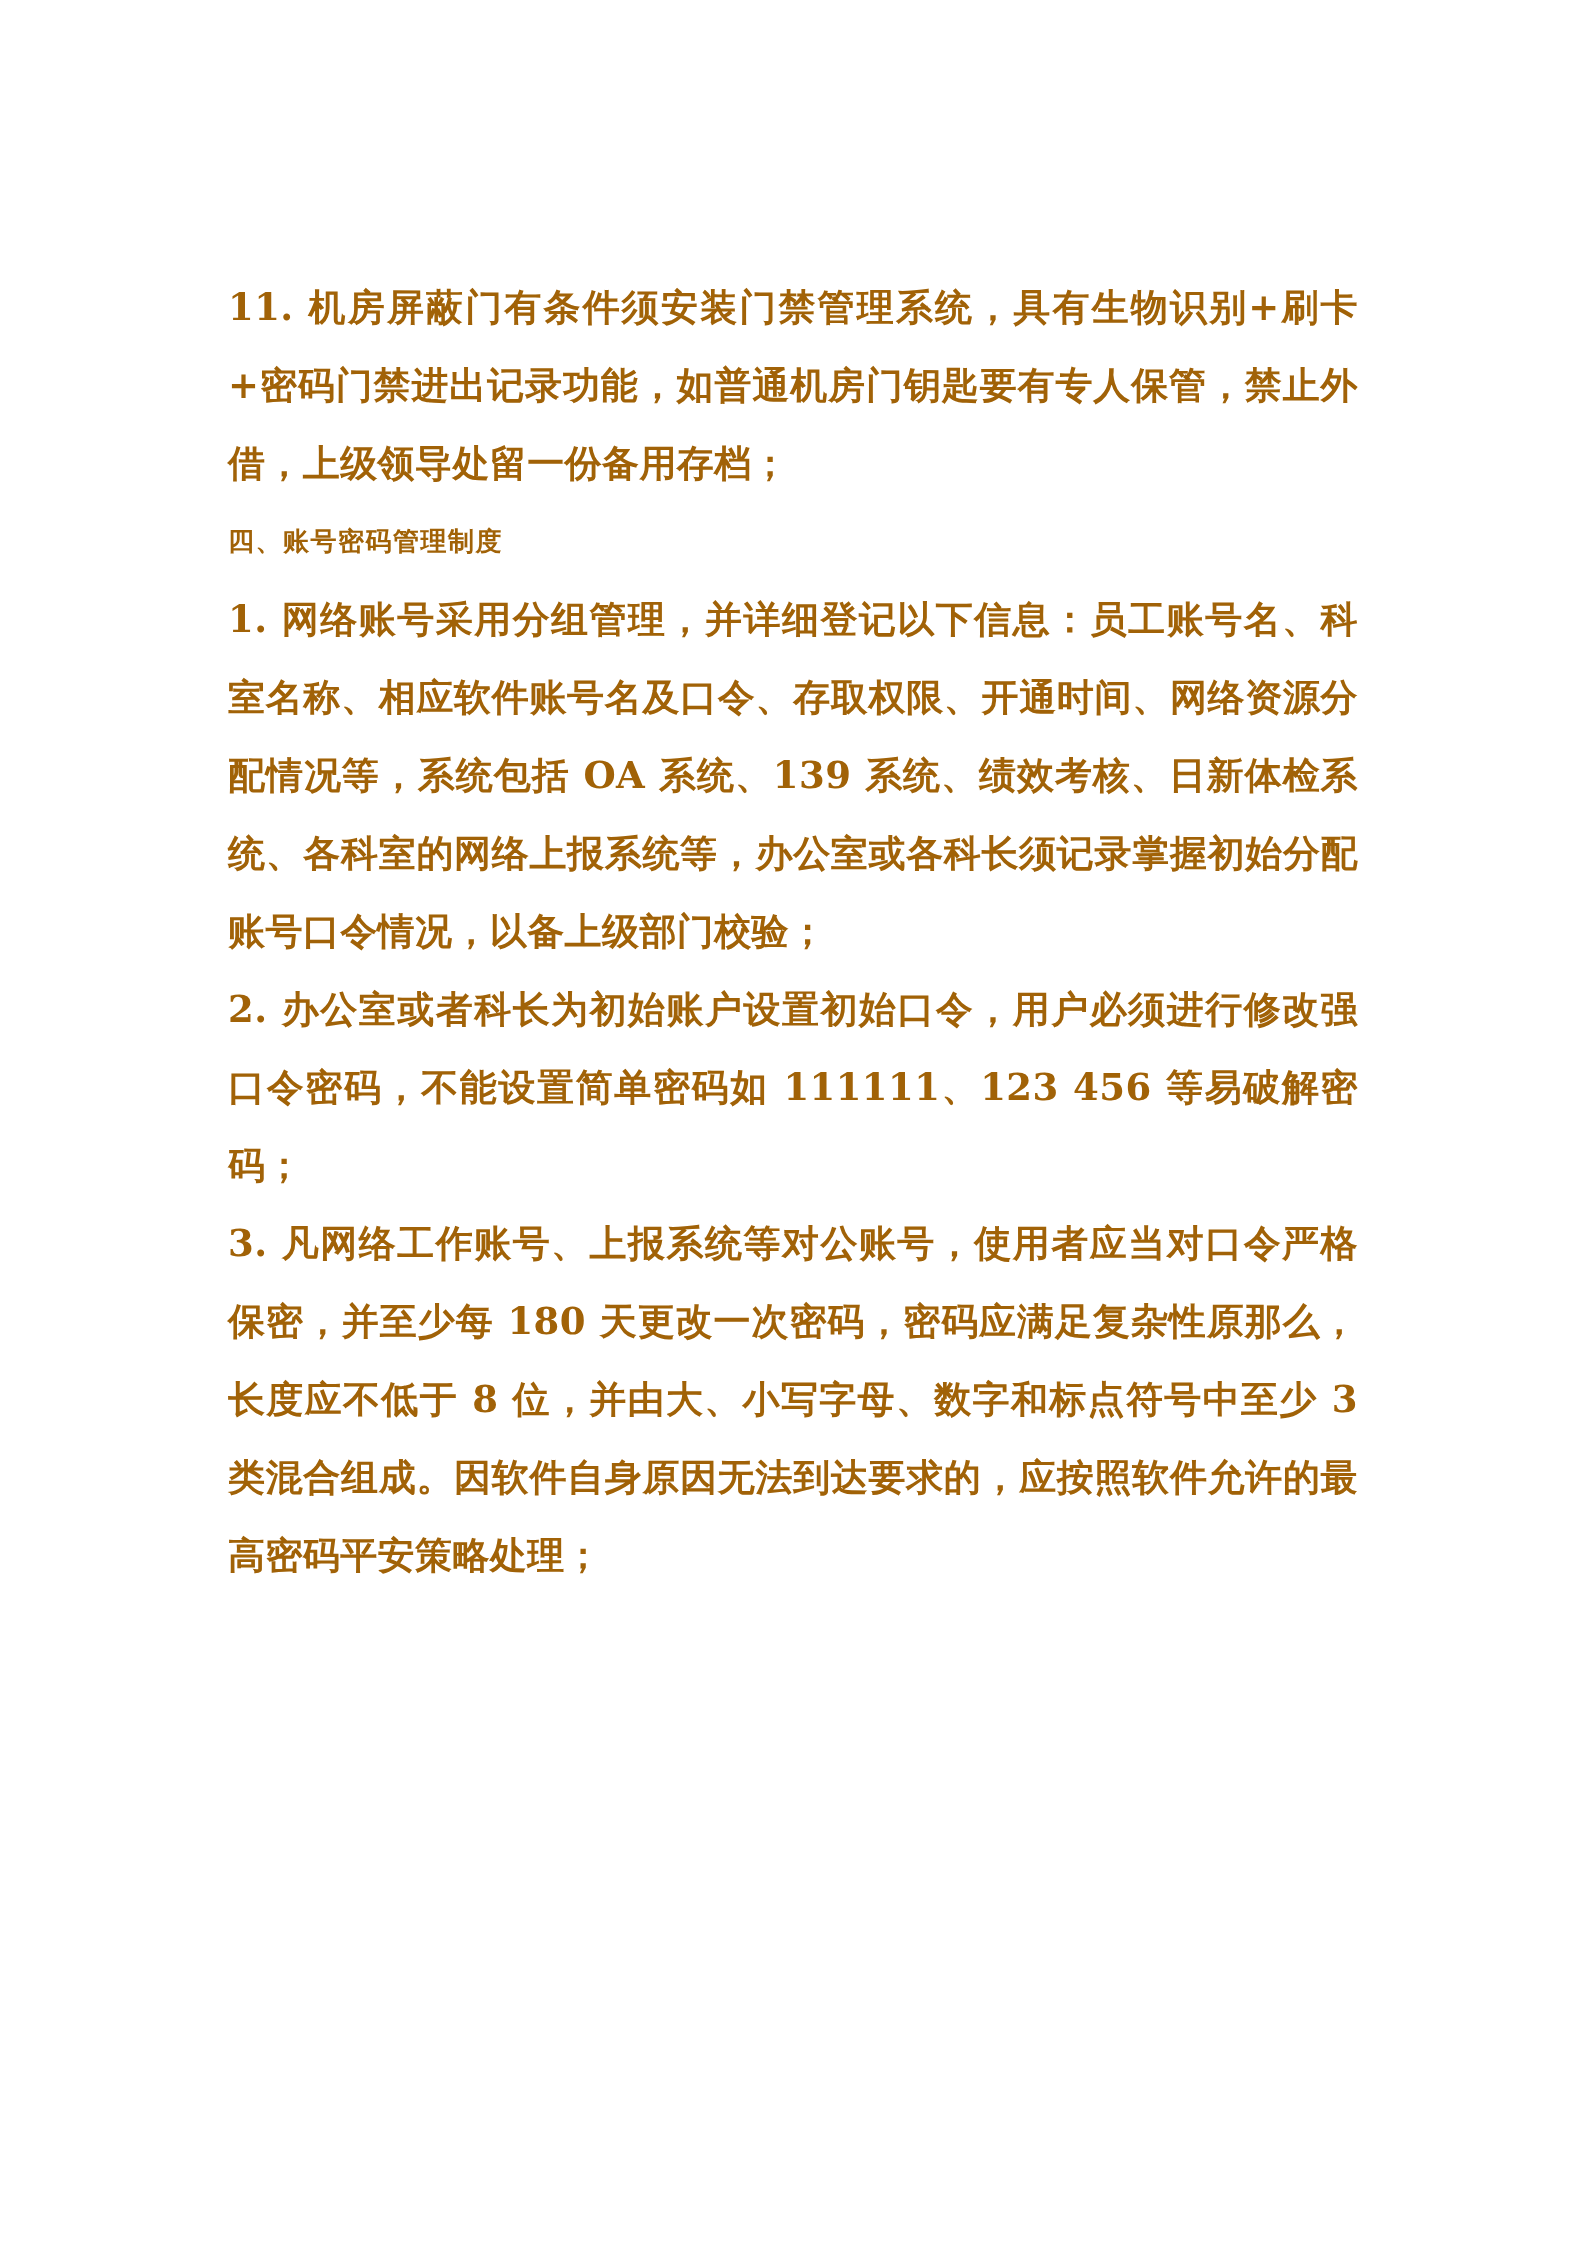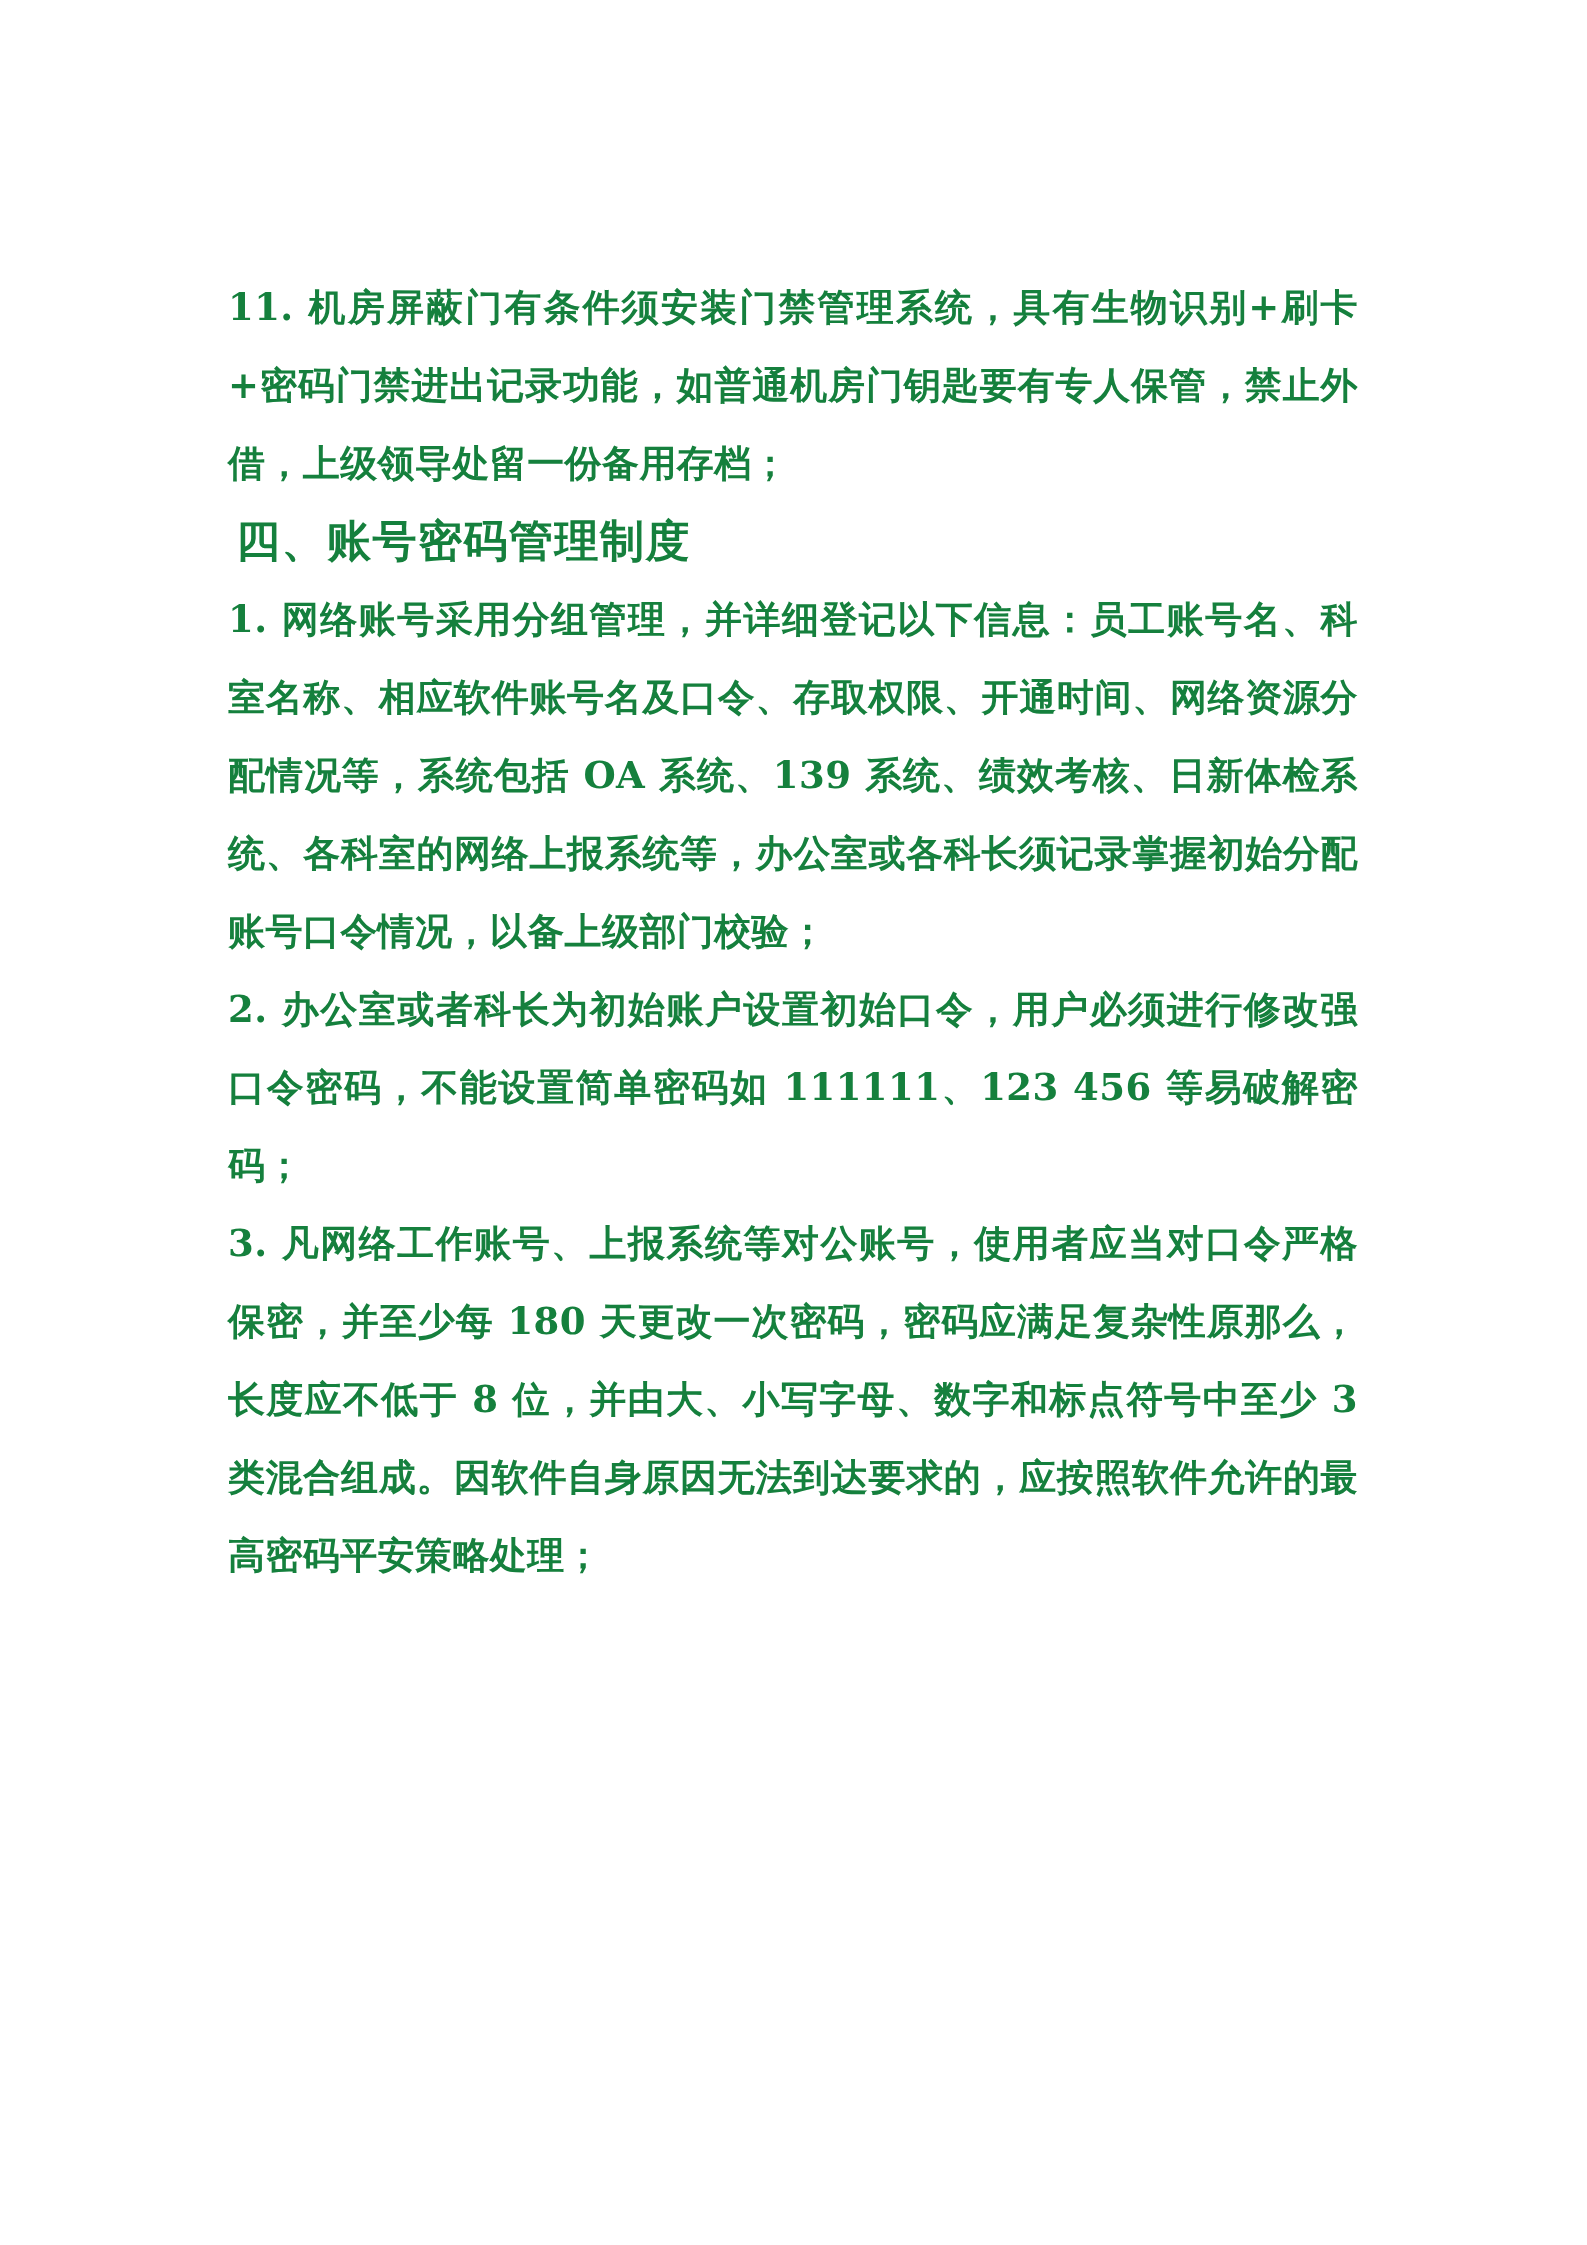--- a/index.html
+++ b/index.html
@@ -27,30 +27,29 @@
   }
   p {
     margin: 0;
     padding: 0;
     font-size: 37px;
     line-height: 78px;
     letter-spacing: 0.4px;
     text-align: justify;
     text-justify: inter-ideograph;
     font-weight: 600;
-    color: #15803d;
+    color: #a16207;
   }
   p.item {
     text-indent: 0;
   }
   p.heading {
     font-weight: 800;
-    font-size: 44px;
+    font-size: 26px;
     letter-spacing: 1.5px;
-    margin-left: 8px;
   }
 </style>
 </head>
 <body>
 
 <div class="page">
   <div class="content">
 
     <p class="item">11. 机房屏蔽门有条件须安装门禁管理系统，具有生物识别+刷卡+密码门禁进出记录功能，如普通机房门钥匙要有专人保管，禁止外借，上级领导处留一份备用存档；</p>
 

